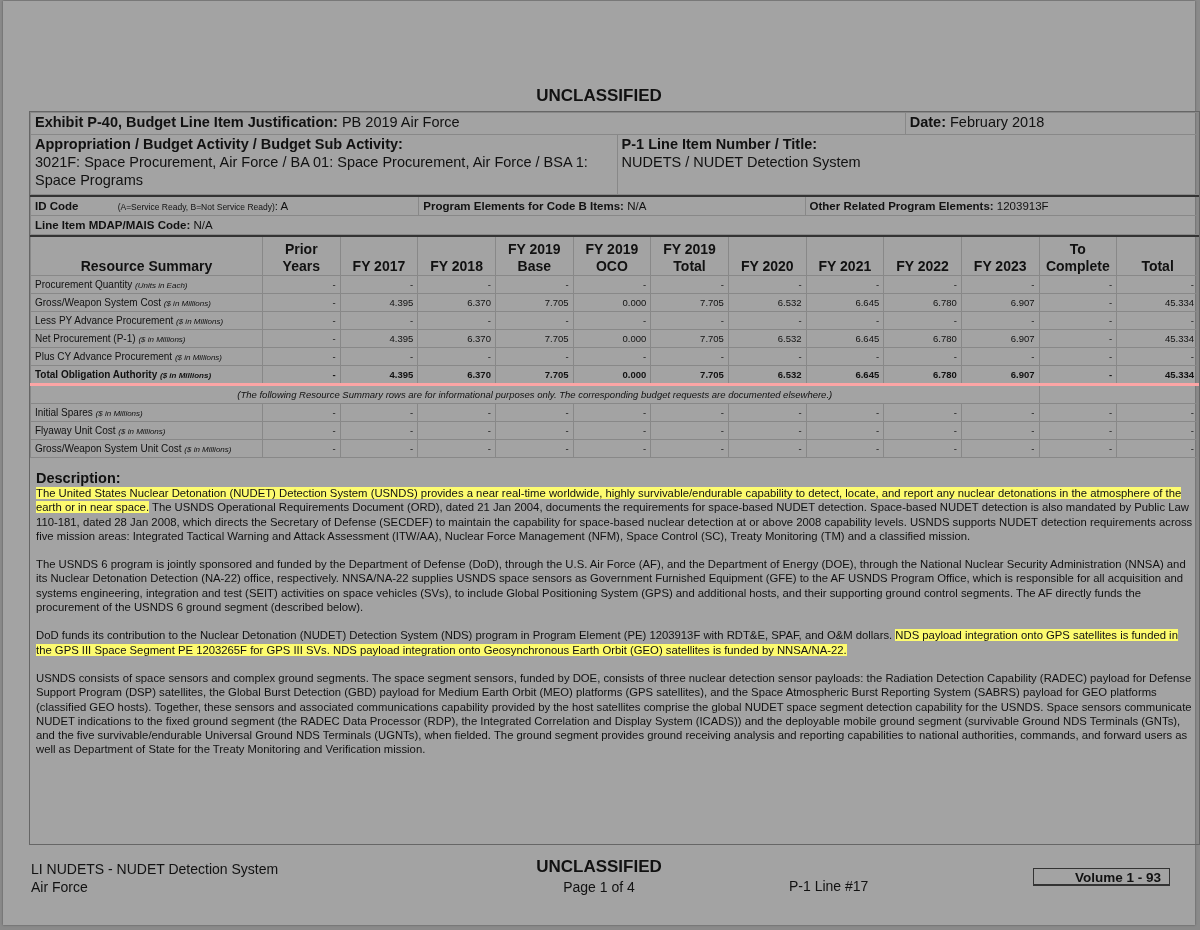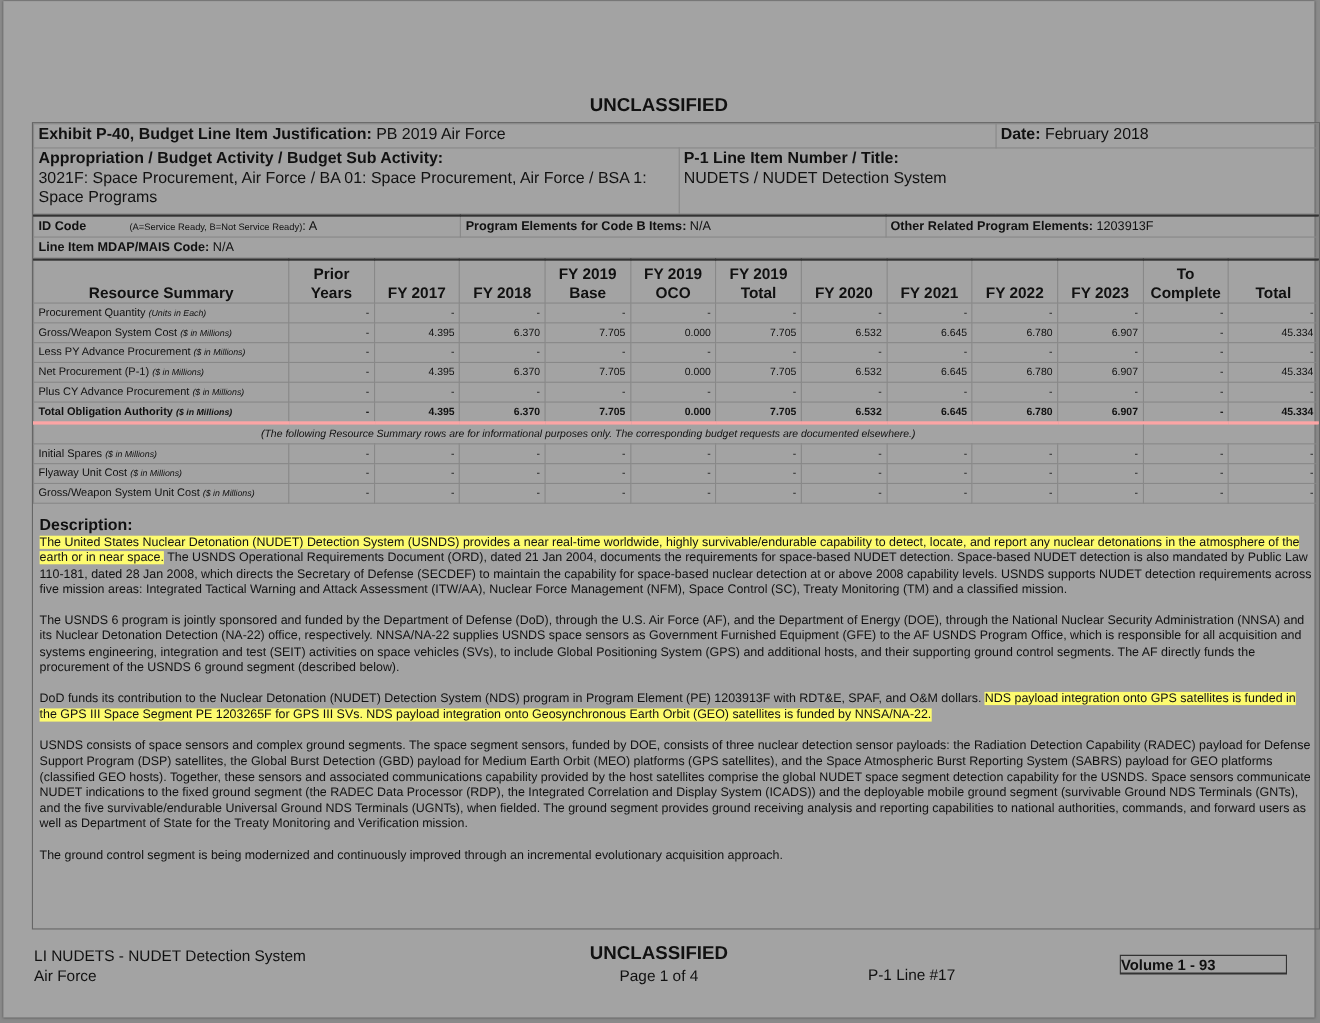--- a/index.html
+++ b/index.html
@@ -22,21 +22,21 @@
   .desc { padding:12px 6px 0 6px; font-size:11.3px; line-height:14.3px; }
   .desc h3 { margin:0; font-size:14.5px; line-height:16px; }
   .desc p { margin:0 0 14px 0; }
   .hl { background:#fdfb6f; }
   .footer { position:absolute; left:26px; top:857px; width:1143px; height:40px; font-size:14px; }
   .f-left { position:absolute; left:2px; top:2px; line-height:18px; }
   .f-center { position:absolute; left:490px; width:160px; text-align:center; top:0; }
   .f-center .uc { font-weight:bold; font-size:17px; line-height:18px; }
   .f-center .pg { line-height:22px; }
   .f-line { position:absolute; left:760px; top:20px; }
-  .f-vol { position:absolute; right:2px; top:10px; width:152px; height:18px; border:1px solid #333; border-bottom:2px solid #333; padding-right:8px; font-weight:bold; font-size:13.5px; line-height:18px; box-sizing:border-box; }
+  .f-vol { position:absolute; right:2px; top:10px; width:137px; height:18px; border:1px solid #333; border-bottom:2px solid #333; text-align:right; padding-right:8px; font-weight:bold; font-size:13.5px; line-height:18px; box-sizing:border-box; }
 </style>
 </head>
 <body>
 
 <div class="page">
   <div class="top-class">UNCLASSIFIED</div>
 
   <div class="frame">
     <table class="hdr">
       <colgroup>
@@ -290,21 +290,20 @@
           </tr>
         </tbody>
     </table>
 
     <div class="desc">
       <h3>Description:</h3>
       <p><span class="hl">The United States Nuclear Detonation (NUDET) Detection System (USNDS) provides a near real-time worldwide, highly survivable/endurable capability to detect, locate, and report any nuclear detonations in the atmosphere of the earth or in near space.</span><span> The USNDS Operational Requirements Document (ORD), dated 21 Jan 2004, documents the requirements for space-based NUDET detection. Space-based NUDET detection is also mandated by Public Law 110-181, dated 28 Jan 2008, which directs the Secretary of Defense (SECDEF) to maintain the capability for space-based nuclear detection at or above 2008 capability levels. USNDS supports NUDET detection requirements across five mission areas: Integrated Tactical Warning and Attack Assessment (ITW/AA), Nuclear Force Management (NFM), Space Control (SC), Treaty Monitoring (TM) and a classified mission.</span></p>
       <p>The USNDS 6 program is jointly sponsored and funded by the Department of Defense (DoD), through the U.S. Air Force (AF), and the Department of Energy (DOE), through the National Nuclear Security Administration (NNSA) and its Nuclear Detonation Detection (NA-22) office, respectively. NNSA/NA-22 supplies USNDS space sensors as Government Furnished Equipment (GFE) to the AF USNDS Program Office, which is responsible for all acquisition and systems engineering, integration and test (SEIT) activities on space vehicles (SVs), to include Global Positioning System (GPS) and additional hosts, and their supporting ground control segments. The AF directly funds the procurement of the USNDS 6 ground segment (described below).</p>
       <p><span>DoD funds its contribution to the Nuclear Detonation (NUDET) Detection System (NDS) program in Program Element (PE) 1203913F with RDT&amp;E, SPAF, and O&amp;M dollars. </span><span class="hl">NDS payload integration onto GPS satellites is funded in the GPS III Space Segment PE 1203265F for GPS III SVs. NDS payload integration onto Geosynchronous Earth Orbit (GEO) satellites is funded by NNSA/NA-22.</span></p>
       <p>USNDS consists of space sensors and complex ground segments. The space segment sensors, funded by DOE, consists of three nuclear detection sensor payloads: the Radiation Detection Capability (RADEC) payload for Defense Support Program (DSP) satellites, the Global Burst Detection (GBD) payload for Medium Earth Orbit (MEO) platforms (GPS satellites), and the Space Atmospheric Burst Reporting System (SABRS) payload for GEO platforms (classified GEO hosts).  Together, these sensors and associated communications capability provided by the host satellites comprise the global NUDET space segment detection capability for the USNDS.  Space sensors communicate NUDET indications to the fixed ground segment (the RADEC Data Processor (RDP), the Integrated Correlation and Display System (ICADS)) and the deployable mobile ground segment (survivable Ground NDS Terminals (GNTs), and the five survivable/endurable Universal Ground NDS Terminals (UGNTs), when fielded.  The ground segment provides ground receiving analysis and reporting capabilities to national authorities, commands, and forward users as well as Department of State for the Treaty Monitoring and Verification mission.</p>
-      <p>The ground control segment is being modernized and continuously improved through an incremental evolutionary acquisition approach.</p>
     </div>
   </div>
 
   <div class="footer">
     <div class="f-left">
       <div>LI NUDETS - NUDET Detection System</div>
       <div>Air Force</div>
     </div>
     <div class="f-center">
       <div class="uc">UNCLASSIFIED</div>

